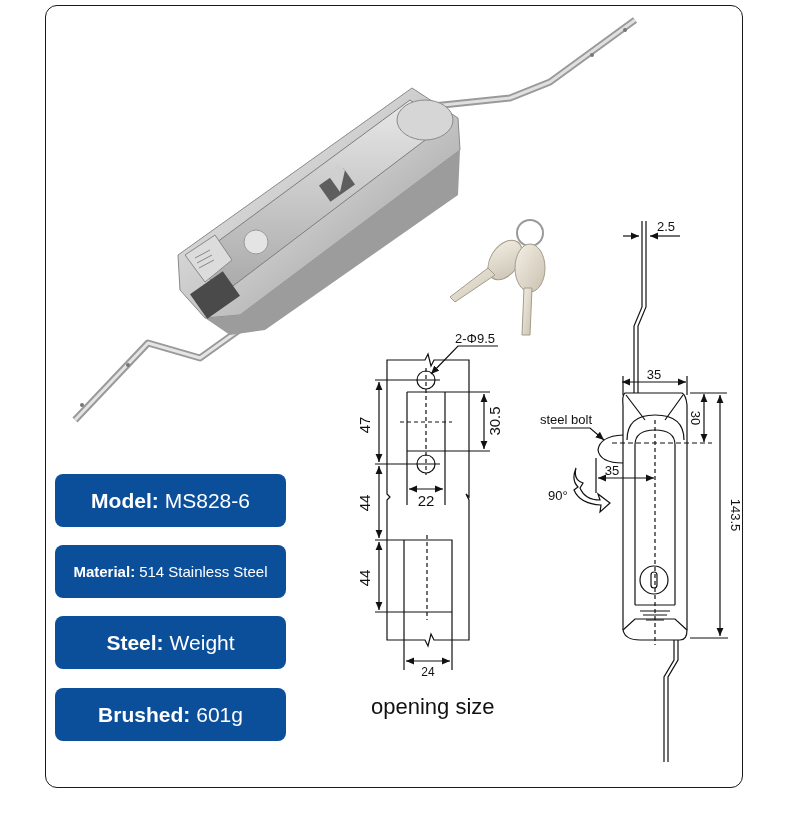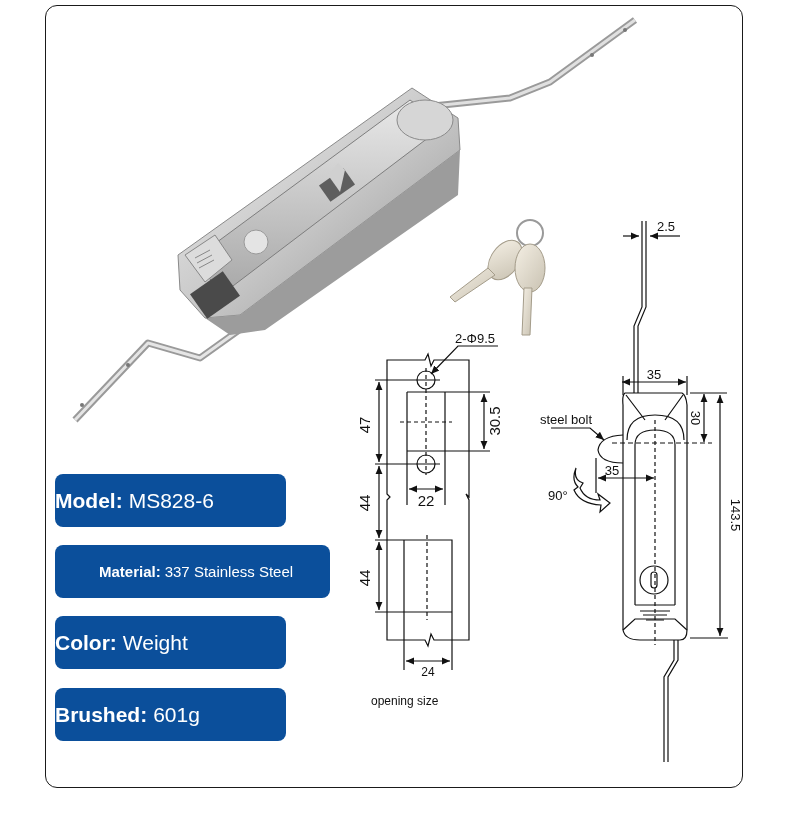--- a/index.html
+++ b/index.html
@@ -1,24 +1,24 @@
 <!DOCTYPE html>
 <html><head>
 <meta charset="utf-8">
 <style>
   html, body { margin:0; padding:0; background:#ffffff; }
   body { width:790px; height:833px; position:relative; overflow:hidden; font-family:"Liberation Sans", sans-serif; }
   .frame { position:absolute; left:45px; top:5px; width:698px; height:783px; border:1.5px solid #1a1a1a; border-radius:12px; box-sizing:border-box; }
-  .spec { position:absolute; left:55px; width:231px; height:53px; background:#0b4f9b; border-radius:8px; color:#fff; display:flex; align-items:center; white-space:nowrap; }
+  .spec { position:absolute; left:55px; width:231px; height:53px; background:#0b4f9b; border-radius:8px; color:#fff; display:flex; align-items:center; justify-content:center; white-space:nowrap; }
   .spec .k { font-weight:bold; margin-right:6px; }
   .spec.big { font-size:21px; }
-  .spec.small { font-size:15px;padding-left:44px; }
+  .spec.small { font-size:15px; }
   .spec.small .k { margin-right:4px; }
   svg { position:absolute; left:0; top:0; }
-  .caption { position:absolute; left:371px; top:694px; font-size:12px; color:#111; }
+  .caption { position:absolute; left:371px; top:694px; font-size:22px; color:#111; }
   .dimtxt { font-family:"Liberation Sans", sans-serif; fill:#111; }
 </style>
 </head>
 <body>
 
 <div class="frame"></div>
 
 <svg width="790" height="833">
   <defs>
     <linearGradient id="steel" x1="0" y1="0" x2="1" y2="1">
@@ -65,24 +65,24 @@
   <ellipse cx="530" cy="268" rx="15" ry="24" fill="url(#keyg)" stroke="#a49c8a"></ellipse>
   <polygon points="524,288 532,288 530,335 522,335" fill="url(#keyg)" stroke="#a49c8a"></polygon>
 </svg>
 
 <div class="spec big" style="top:474px">
   <span class="k">Model:</span>
   <span>MS828-6</span>
 </div>
 <div class="spec small" style="top:545px">
   <span class="k">Material:</span>
-  <span>337 Stainless Steel</span>
+  <span>514 Stainless Steel</span>
 </div>
 <div class="spec big" style="top:616px">
-  <span class="k">Color:</span>
+  <span class="k">Steel:</span>
   <span>Weight</span>
 </div>
 <div class="spec big" style="top:688px">
   <span class="k">Brushed:</span>
   <span>601g</span>
 </div>
 
 <svg width="790" height="833">
   <defs>
     <marker id="ah" markerWidth="8" markerHeight="8" refX="7" refY="4" orient="auto-start-reverse">

